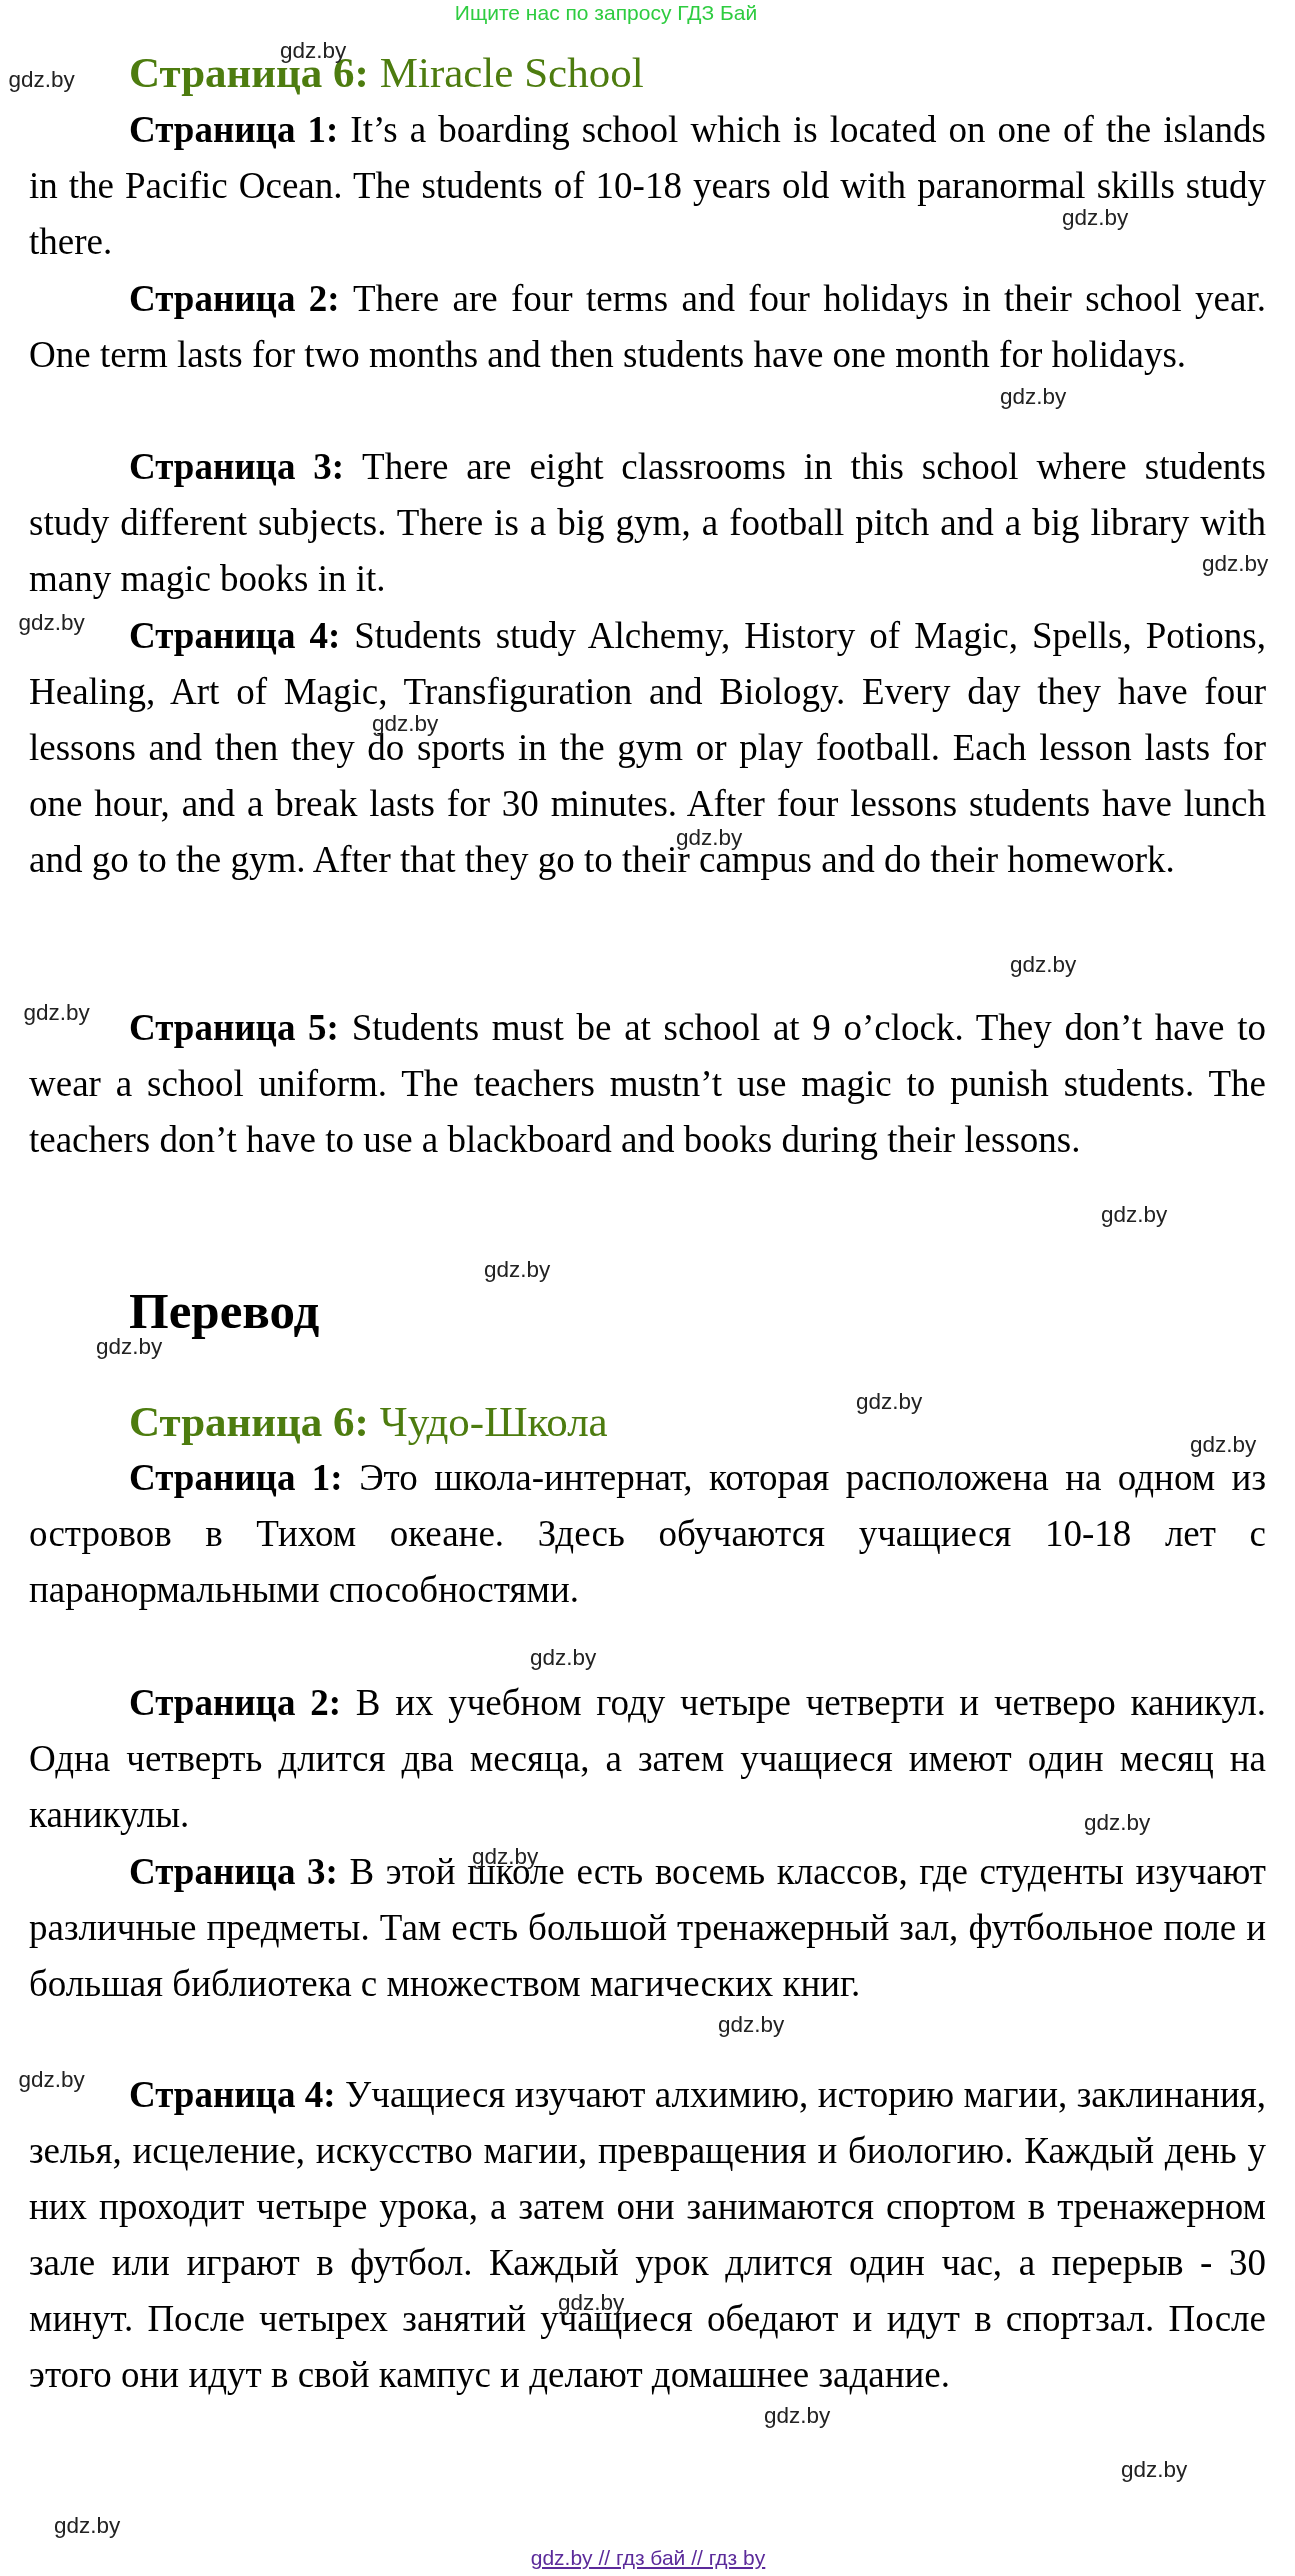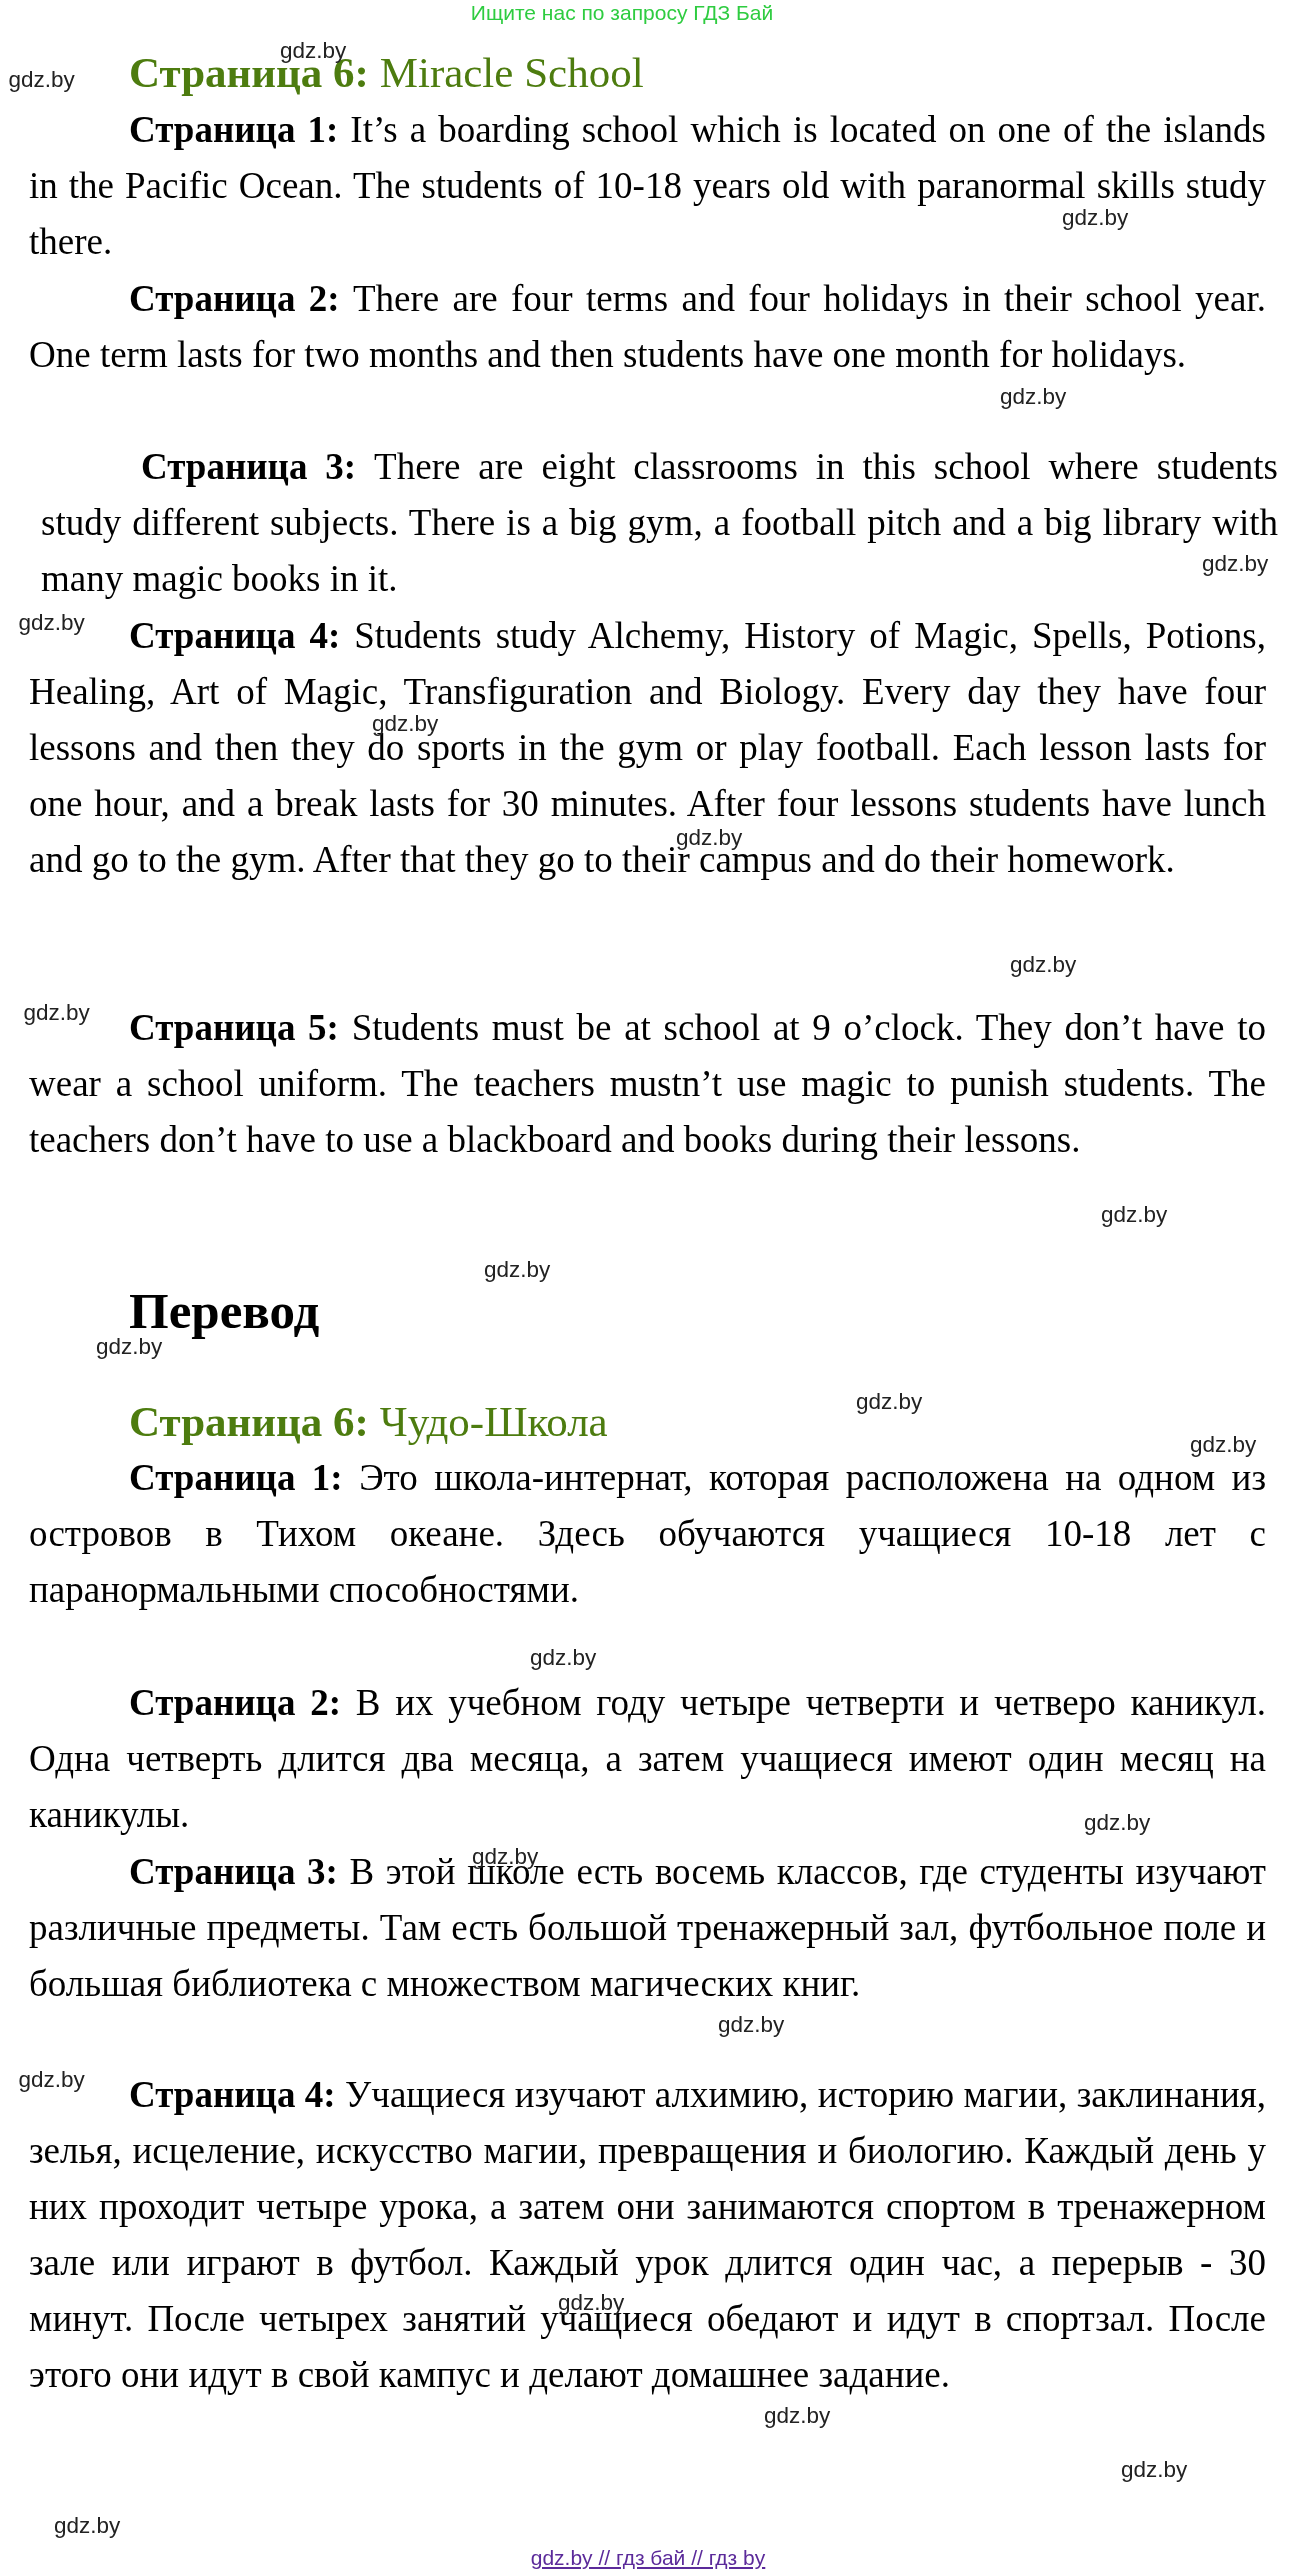--- a/index.html
+++ b/index.html
@@ -1,36 +1,36 @@
 <!DOCTYPE html>
 <html style="font-size:13.4px"><head>
 <meta charset="utf-8">
 <style>
   html,body{margin:0;padding:0;background:#fff;}
   body{width:1296px;height:2576px;position:relative;overflow:hidden;}
-  .top-banner{position:absolute;top:0;left:16px;width:1212px;text-align:center;font-family:"Liberation Sans",sans-serif;font-size:21px;color:#2ecc40;line-height:25px;}
+  .top-banner{position:absolute;top:0;left:0;width:1212px;text-align:center;font-family:"Liberation Sans",sans-serif;font-size:21px;color:#2ecc40;line-height:25px;}
   .bottom-banner{position:absolute;top:2545px;left:0;width:1296px;text-align:center;font-family:"Liberation Sans",sans-serif;font-size:21px;color:#5b2a9a;line-height:25px;text-decoration:underline;}
   .para{position:absolute;left:29px;width:1237px;font-family:"Liberation Serif",serif;font-size:37px;line-height:56px;color:#000;text-align:justify;text-indent:100px;margin:0;}
   .para b{font-weight:bold;}
   .heading{position:absolute;left:129px;font-family:"Liberation Serif",serif;font-size:51px;line-height:56px;font-weight:bold;color:#000;margin:0;}
   .title-line{position:absolute;left:129px;font-family:"Liberation Serif",serif;font-size:43px;line-height:56px;color:#4d7c0f;margin:0;}
   .wm{position:absolute;font-family:"Liberation Sans",sans-serif;font-size:22.5px;color:#222;line-height:25px;}
 </style>
 </head>
 <body>
 
 <div class="top-banner">Ищите нас по запросу ГДЗ Бай</div>
 
 <div class="title-line" style="top:45px;"><b>Страница 6:</b><span> Miracle School</span></div>
 
 <p class="para" style="top:102px;"><b>Страница 1:</b><span> It’s a boarding school which is located on one of the islands in the Pacific Ocean. The students of 10-18 years old with paranormal skills study there.</span></p>
 
 <p class="para" style="top:271px;"><b>Страница 2:</b><span>  There are four terms and four holidays in their school year. One term lasts for two months and then students have one month for holidays.</span></p>
 
-<p class="para" style="top:439px;margin-left:12px;"><b>Страница 3:</b><span>  There are eight classrooms in this school where students study different subjects. There is a big gym, a football pitch and a big library with many magic books in it.</span></p>
+<p class="para" style="top:439px;"><b>Страница 3:</b><span>  There are eight classrooms in this school where students study different subjects. There is a big gym, a football pitch and a big library with many magic books in it.</span></p>
 
 <p class="para" style="top:608px;"><b>Страница 4:</b><span>  Students study Alchemy, History of Magic, Spells, Potions, Healing, Art of Magic, Transfiguration and Biology.  Every day they have four lessons and then they do sports in the gym or play football. Each lesson lasts for one hour, and a break lasts for 30 minutes. After four lessons students have lunch and go to the gym. After that they go to their campus and do their homework.</span></p>
 
 <p class="para" style="top:1000px;"><b>Страница 5:</b><span> Students must be at school at 9 o’clock. They don’t have to wear a school uniform. The teachers mustn’t use magic to punish students. The teachers don’t have to use a blackboard and books during their lessons.</span></p>
 
 <div class="heading" style="top:1283px;">Перевод</div>
 
 <div class="title-line" style="top:1394px;"><b>Страница 6:</b><span> Чудо-Школа</span></div>
 
 <p class="para" style="top:1450px;"><b>Страница 1:</b><span> Это школа-интернат, которая расположена на одном из островов в Тихом океане. Здесь обучаются учащиеся 10-18 лет с паранормальными способностями.</span></p>

